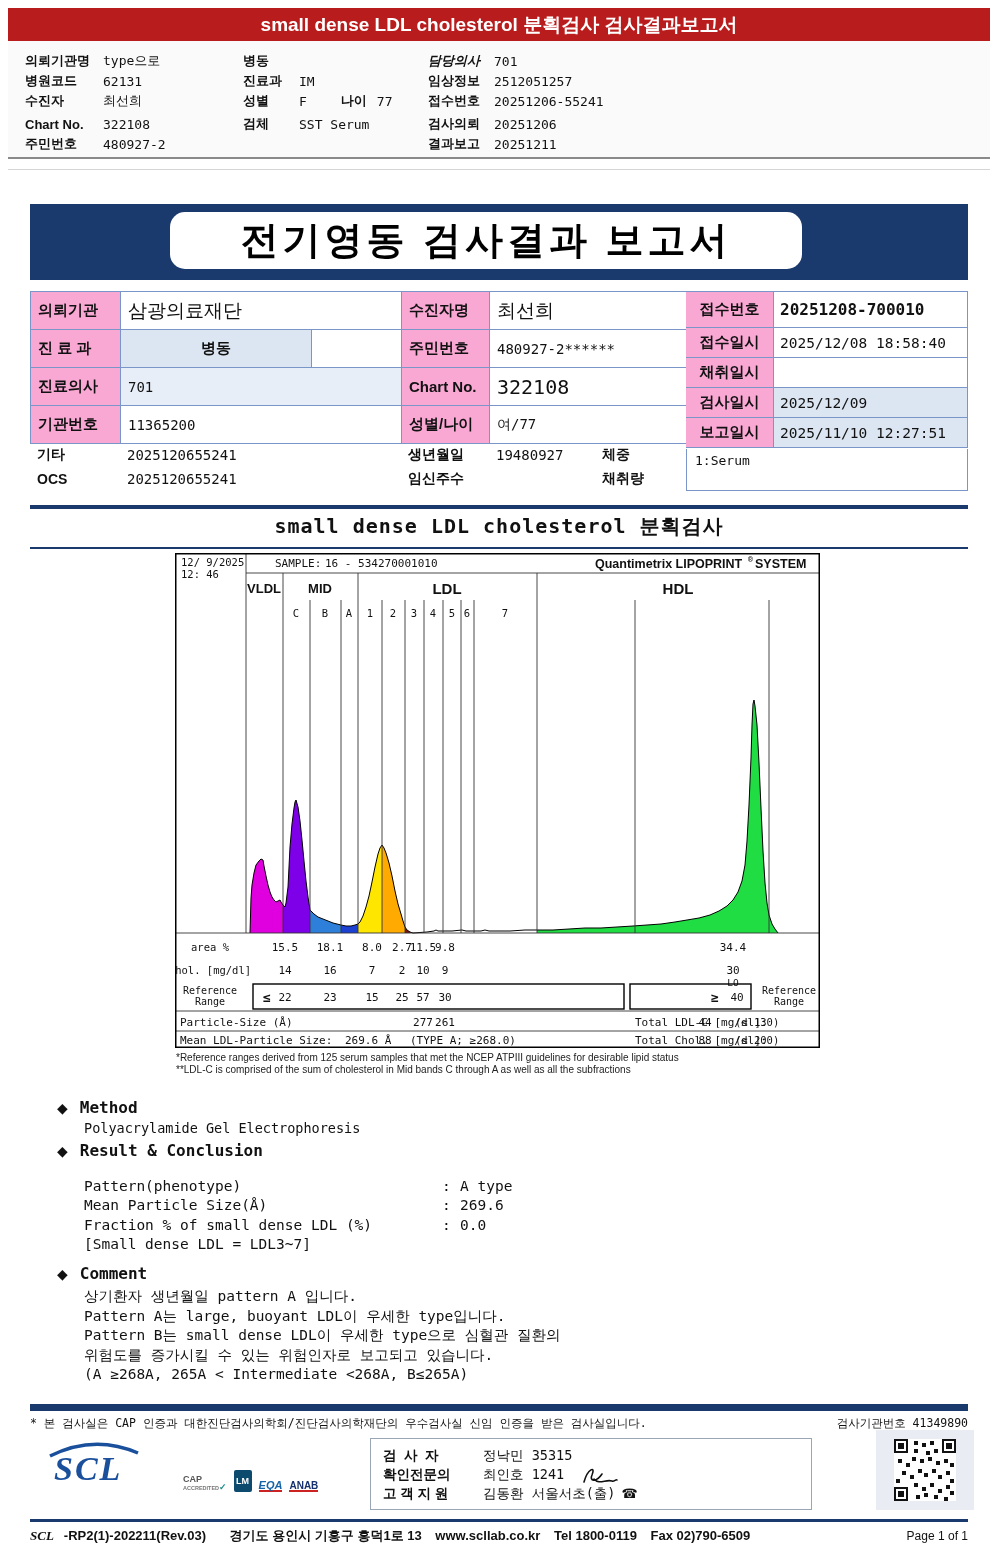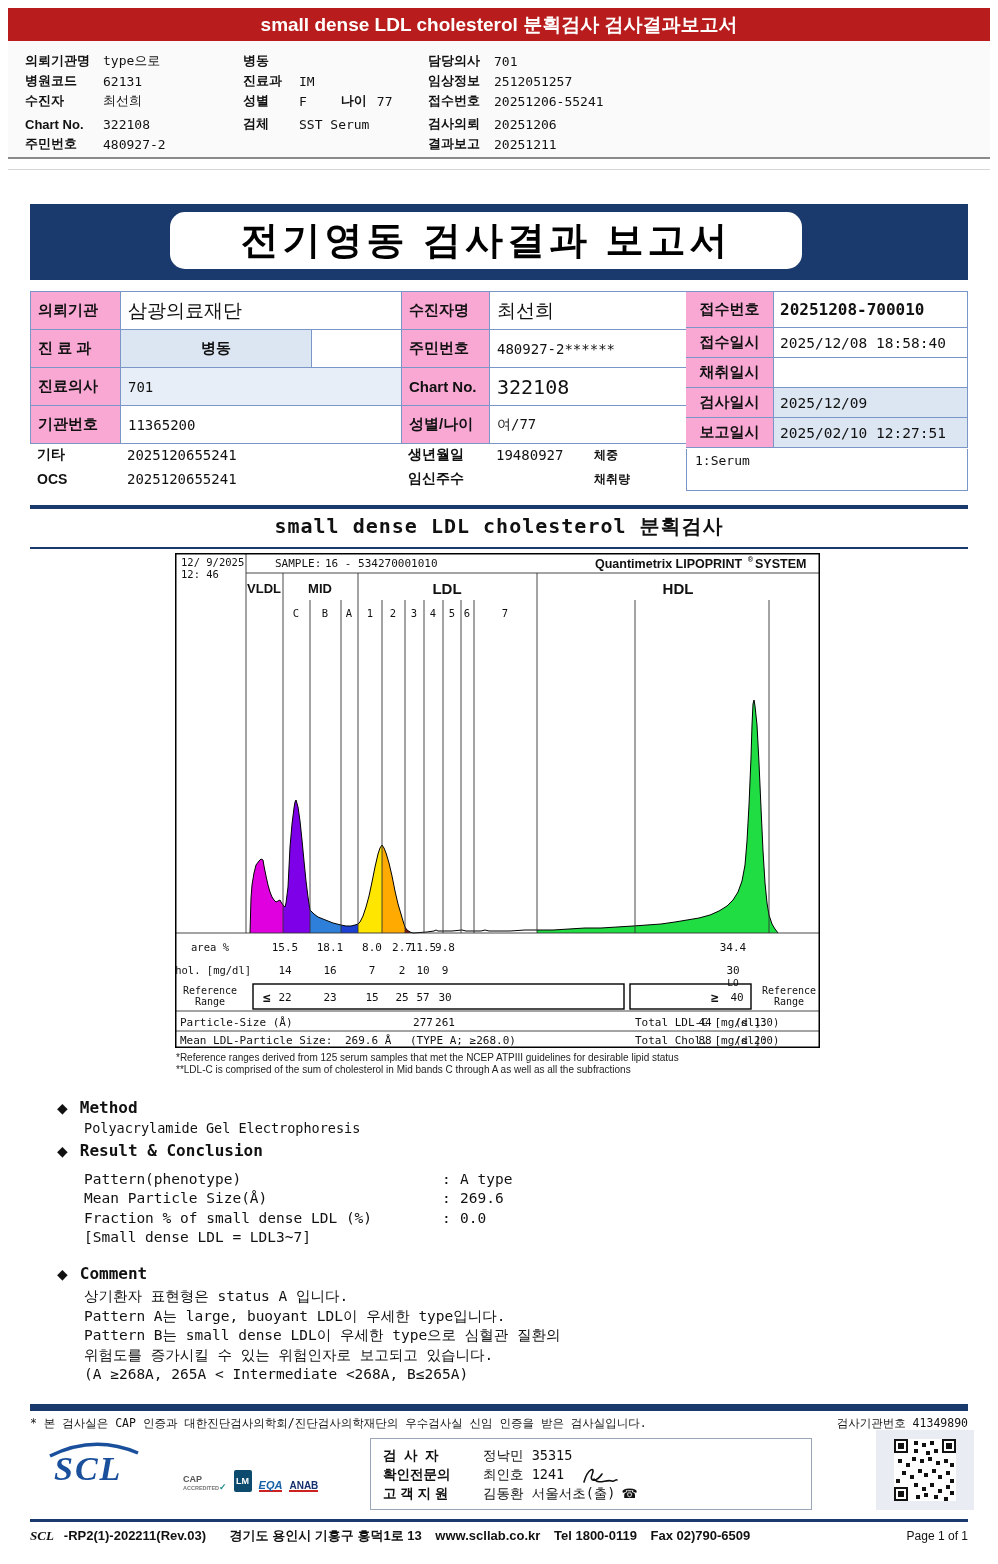--- a/index.html
+++ b/index.html
@@ -44,21 +44,21 @@
   .shade{background:#e8eef7;}
   .split{padding:0 !important;}
   .split-a{flex:0 0 190px;height:100%;background:#dce6f2;border-right:1.5px solid #7a96c8;
            display:flex;align-items:center;justify-content:center;font-weight:bold;}
   .split-b{flex:1;height:100%;background:#fff;}
   .gridB{position:absolute;left:0;top:152px;display:grid;grid-template-columns:90px 281px 88px 197px;
          grid-template-rows:repeat(2,24px);}
   .gridB>div{display:flex;align-items:center;padding:0 7px;}
   .gb-lab{font-weight:bold;font-size:14px;}
   .gb-val{font-family:"DejaVu Sans Mono","Liberation Mono",monospace;font-size:14px;display:inline-block;min-width:86px;}
-  .gb-extra{font-weight:bold;font-size:12px;margin-left:12px;}
+  .gb-extra{font-weight:bold;font-size:14px;margin-left:20px;}
   .gridR{position:absolute;left:656px;top:0;display:grid;grid-template-columns:88px 194px;
          grid-template-rows:36px 30px 30px 30px 30px;border-top:1.5px solid #7a96c8;}
   .gridR>div{border-right:1.5px solid #7a96c8;border-bottom:1.5px solid #7a96c8;
              display:flex;align-items:center;padding:0 6px;overflow:hidden;}
   .gridR .lab{justify-content:center;padding:0 2px;}
   .vr-bold{font-family:"DejaVu Sans Mono","Liberation Mono",monospace;font-weight:bold;font-size:16px;}
   .vr-std{font-family:"DejaVu Sans Mono","Liberation Mono",monospace;font-size:14.5px;}
   .blue-cell{background:#dce6f2;}
   .serum{position:absolute;left:656px;top:157.5px;width:282px;height:42.5px;
          border-left:1.5px solid #7a96c8;border-right:1.5px solid #7a96c8;border-bottom:1.5px solid #7a96c8;
@@ -160,21 +160,21 @@
           <span class="pi-lab2">나이</span>
           <span class="pi-val">77</span>
         </div>
       <div class="pi-row gap">
           <span class="pi-lab w54">검체</span>
           <span class="pi-val">SST Serum</span>
         </div>
     </div>
     <div class="pi-col" style="left:420px;">
       <div class="pi-row">
-          <span class="pi-lab w54" style="width:66px;">담당의사</span>
+          <span class="pi-lab w54" style="width:66px;font-style:italic;">담당의사</span>
           <span class="pi-val">701</span>
         </div>
       <div class="pi-row">
           <span class="pi-lab w54" style="width:66px;">임상정보</span>
           <span class="pi-val">2512051257</span>
         </div>
       <div class="pi-row">
           <span class="pi-lab w54" style="width:66px;">접수번호</span>
           <span class="pi-val">20251206-55241</span>
         </div>
@@ -246,21 +246,21 @@
     <div class="gridR">
       <div class="lab">접수번호</div>
       <div class="vr-bold">20251208-700010</div>
       <div class="lab">접수일시</div>
       <div class="vr-std">2025/12/08 18:58:40</div>
       <div class="lab">채취일시</div>
       <div class="vr-std"></div>
       <div class="lab">검사일시</div>
       <div class="vr-std blue-cell">2025/12/09</div>
       <div class="lab">보고일시</div>
-      <div class="vr-std blue-cell">2025/02/10 12:27:51</div>
+      <div class="vr-std blue-cell">2025/11/10 12:27:51</div>
     </div>
     <div class="serum mono">1:Serum</div>
   </div>
 
   <div class="rule-navy-a"></div>
   <div class="sec-title">small dense LDL cholesterol 분획검사</div>
   <div class="rule-navy-b"></div>
 
   <div class="lchart">
     <svg width="645" height="495" viewBox="0 0 645 495">
@@ -383,21 +383,21 @@
       <span>Method</span>
     </div>
     <div class="sec-body" style="margin-left:27px;margin-top:3px;">Polyacrylamide Gel Electrophoresis</div>
   </div>
 
   <div class="abs" style="left:57px;top:1141px;">
     <div class="sec-head">
       <span class="diamond">◆</span>
       <span>Result &amp; Conclusion</span>
     </div>
-    <div style="margin-left:27px;margin-top:9px;">
+    <div style="margin-left:27px;margin-top:16px;">
       <div class="kv">
           <span class="k">Pattern(phenotype)</span>
           <span class="c">:</span>
           <span>A type</span>
         </div>
       <div class="kv">
           <span class="k">Mean Particle Size(Å)</span>
           <span class="c">:</span>
           <span>269.6</span>
         </div>
@@ -409,21 +409,21 @@
       <div class="cmt-line">[Small dense LDL = LDL3~7]</div>
     </div>
   </div>
 
   <div class="abs" style="left:57px;top:1264px;">
     <div class="sec-head">
       <span class="diamond">◆</span>
       <span>Comment</span>
     </div>
     <div style="margin-left:27px;margin-top:4px;">
-      <div class="cmt-line">상기환자 표현형은 status A 입니다.</div>
+      <div class="cmt-line">상기환자 생년월일 pattern A 입니다.</div>
       <div class="cmt-line">Pattern A는 large, buoyant LDL이 우세한 type입니다.</div>
       <div class="cmt-line">Pattern B는 small dense LDL이 우세한 type으로 심혈관 질환의</div>
       <div class="cmt-line">위험도를 증가시킬 수 있는 위험인자로 보고되고 있습니다.</div>
       <div class="cmt-line">(A ≥268A, 265A &lt; Intermediate &lt;268A, B≤265A)</div>
     </div>
   </div>
 
   <div class="rule-navy-c"></div>
   <div class="cert-line">
     <span>* 본 검사실은 CAP 인증과 대한진단검사의학회/진단검사의학재단의 우수검사실 신임 인증을 받은 검사실입니다.</span>

